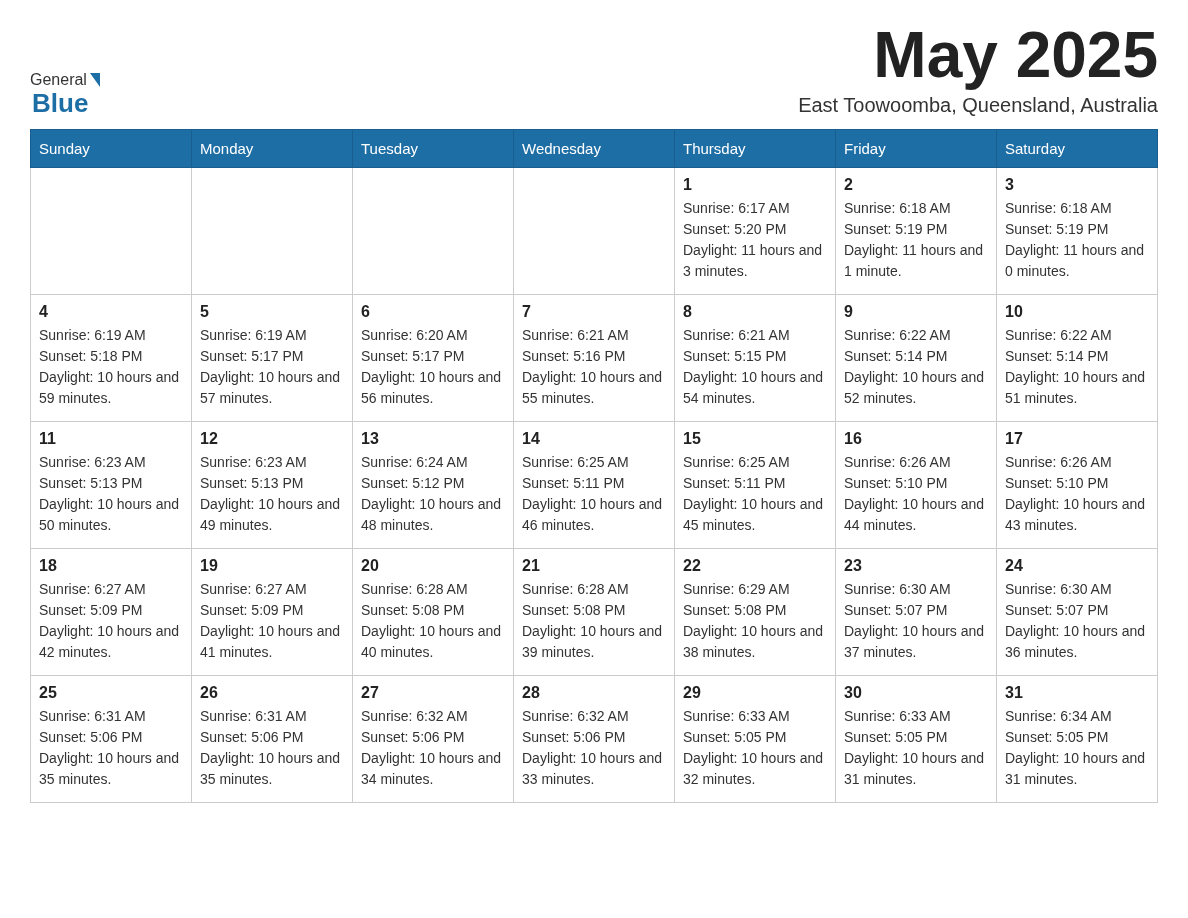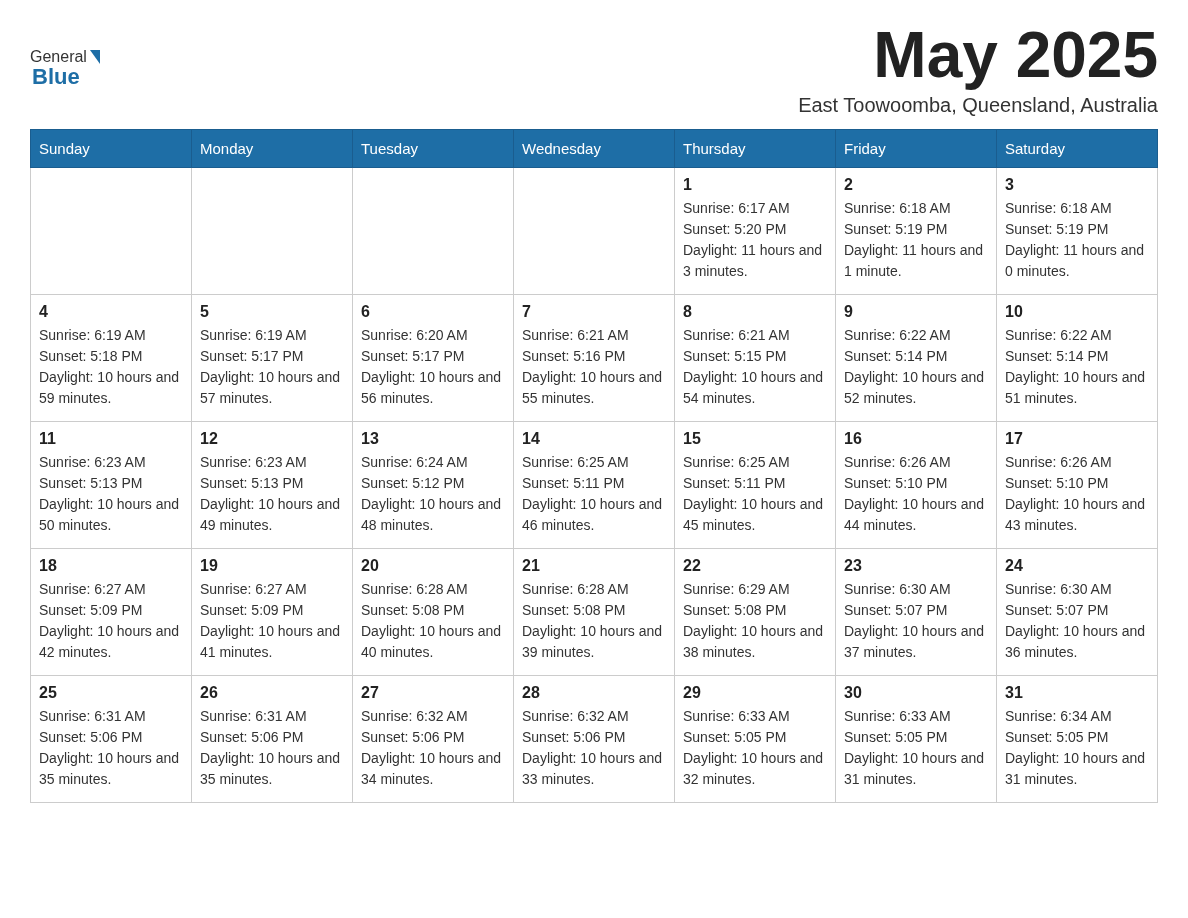--- a/index.html
+++ b/index.html
@@ -6,21 +6,21 @@
     body {
       font-family: Arial, sans-serif;
       background: #fff;
       padding: 20px 30px;
       width: 1188px;
       min-height: 918px;
     }
     .header {
       display: flex;
       justify-content: space-between;
-      align-items: center;
+      align-items: flex-end;
       margin-bottom: 10px;
     }
     .logo {
       display: flex;
       flex-direction: column;
       align-items: flex-start;
     }
     .logo-general { color: #333; }
     .logo-arrow {
       width: 0;
@@ -87,21 +87,21 @@
       display: flex;
       flex-direction: column;
       line-height: 1.1;
     }
     .logo-line1 {
       display: flex;
       align-items: center;
     }
     .logo-line2 {
       color: #1e6ea6;
-      font-size: 22px;
+      font-size: 26px;
       font-weight: bold;
       margin-left: 2px;
     }
   </style>
 </head>
 <body>
 
 <div class="header">
   <div class="logo">
     <div class="logo-wrapper">

